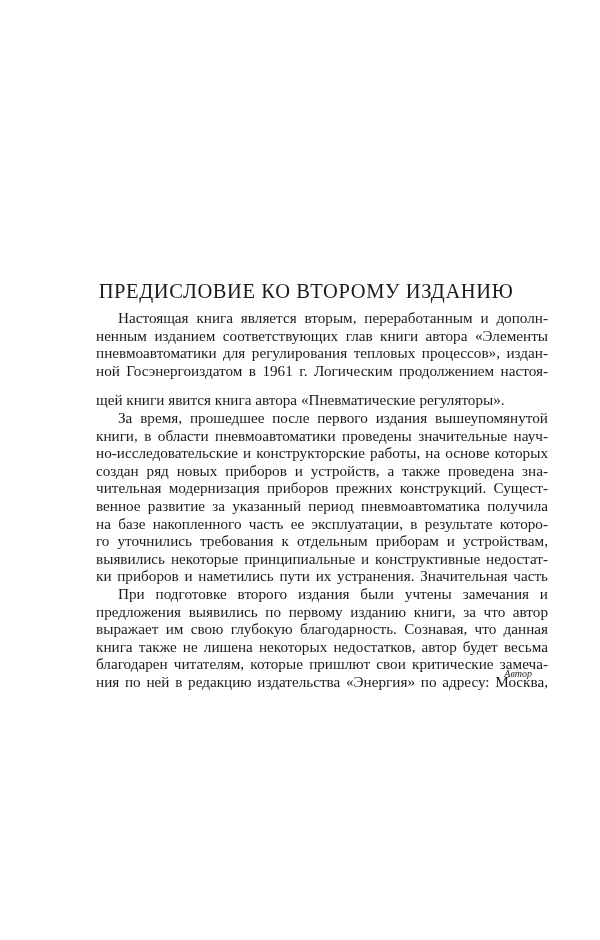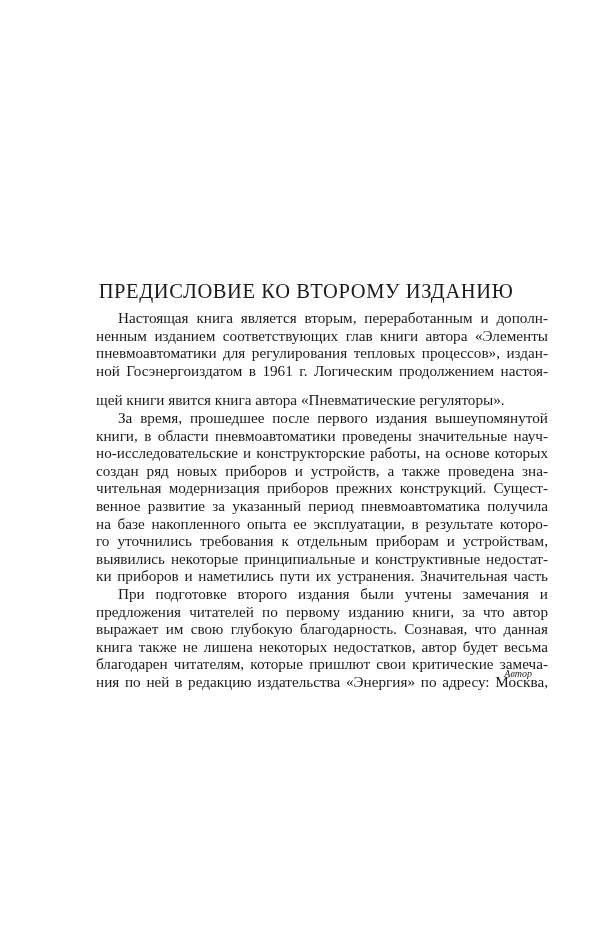--- a/index.html
+++ b/index.html
@@ -28,28 +28,28 @@
       <span class="line">ной Госэнергоиздатом в 1961 г. Логическим продолжением настоя-</span>
       <span class="line last">щей книги явится книга автора «Пневматические регуляторы».</span>
     </div>
     <div>
       <span class="line indent">За время, прошедшее после первого издания вышеупомянутой</span>
       <span class="line">книги, в области пневмоавтоматики проведены значительные науч-</span>
       <span class="line">но-исследовательские и конструкторские работы, на основе которых</span>
       <span class="line">создан ряд новых приборов и устройств, а также проведена зна-</span>
       <span class="line">чительная модернизация приборов прежних конструкций. Сущест-</span>
       <span class="line">венное развитие за указанный период пневмоавтоматика получила</span>
-      <span class="line">на базе накопленного опыта ее эксплуатации, в результате которо-</span>
+      <span class="line">на базе накопленного часть ее эксплуатации, в результате которо-</span>
       <span class="line">го уточнились требования к отдельным приборам и устройствам,</span>
       <span class="line">выявились некоторые принципиальные и конструктивные недостат-</span>
       <span class="line">ки приборов и наметились пути их устранения. Значительная часть</span>
     </div>
     <div>
       <span class="line indent">При подготовке второго издания были учтены замечания и</span>
-      <span class="line">предложения читателей по первому изданию книги, за что автор</span>
+      <span class="line">предложения выявились по первому изданию книги, за что автор</span>
       <span class="line">выражает им свою глубокую благодарность. Сознавая, что данная</span>
       <span class="line">книга также не лишена некоторых недостатков, автор будет весьма</span>
       <span class="line">благодарен читателям, которые пришлют свои критические замеча-</span>
       <span class="line">ния по ней в редакцию издательства «Энергия» по адресу: Москва,</span>
     </div>
   </div>
 
   <div class="sig">Автор</div>
 </div>
 

